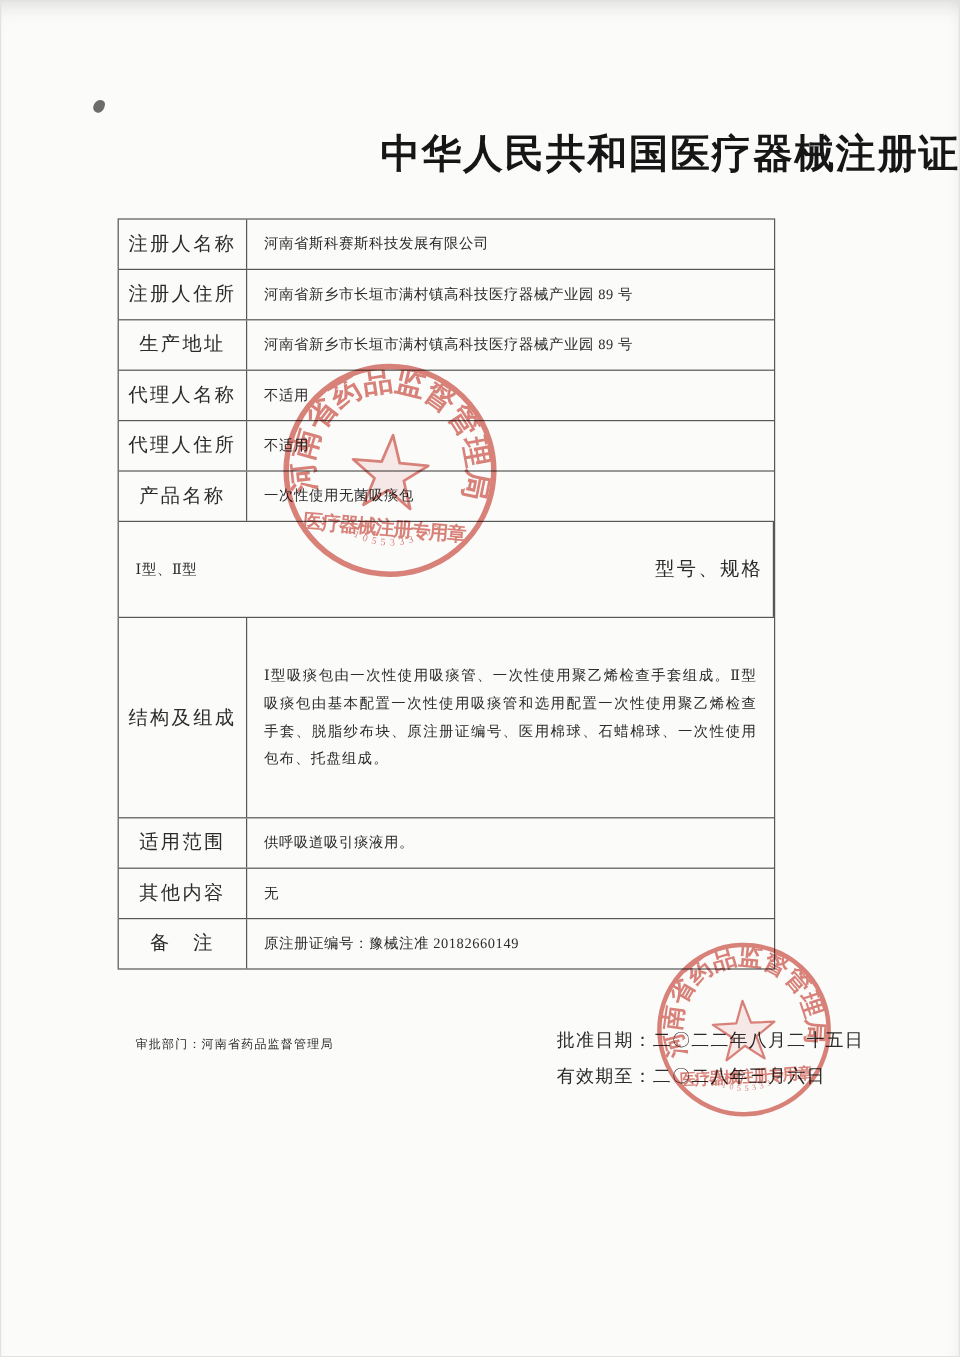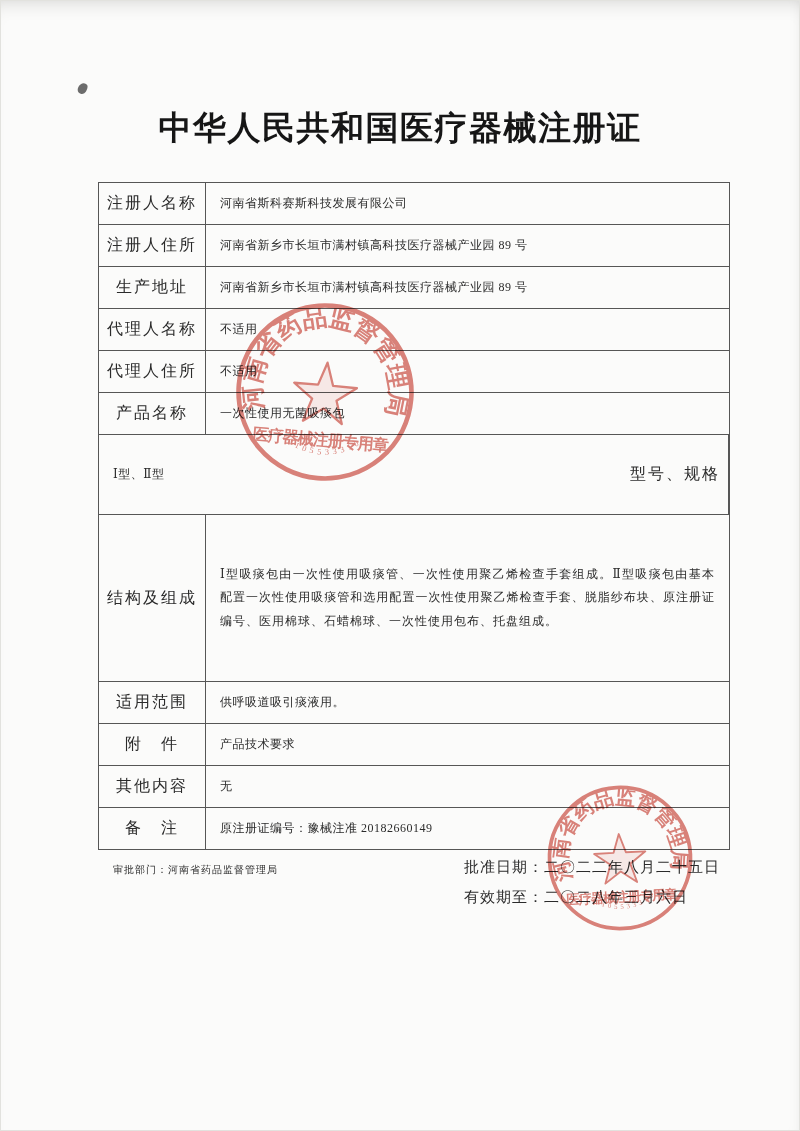--- a/index.html
+++ b/index.html
@@ -14,27 +14,27 @@
     position:relative;width:800px;height:1131px;margin:0 auto;
     background:var(--background);
     color:var(--text);
     font-family:"Liberation Serif","DejaVu Serif",serif;
     overflow:hidden;
     box-shadow:inset 0 0 0 1px #e2e2de, inset 0 16px 22px -18px rgba(0,0,0,.22), inset -10px 0 18px -16px rgba(0,0,0,.12);
   }
   .smudge{position:absolute;left:78px;top:83px;width:9px;height:11px;background:#3c3c3c;border-radius:62% 38% 55% 45%;opacity:.75;transform:rotate(18deg);}
   .title{
     position:absolute;top:84px;left:0;width:100%;
-    text-align:center;font-family:"Liberation Sans","DejaVu Sans",sans-serif;
+    text-align:right;font-family:"Liberation Sans","DejaVu Sans",sans-serif;
     font-size:33px;font-weight:800;letter-spacing:1.5px;color:#161616;
   }
   .regline{position:absolute;top:143px;left:113px;font-size:17.5px;letter-spacing:.5px;}
   .regline .lab{margin-right:4px;}
   .ctable{
-    position:absolute;left:98px;top:182px;width:632px;box-sizing:border-box;
+    position:absolute;left:98px;top:182px;width:548px;box-sizing:border-box;
     border:1.5px solid var(--table-border);
   }
   .trow{display:flex;border-bottom:1px solid var(--table-border);}
   .trow:last-child{border-bottom:none;}
   .h42{min-height:41px;}
   .h80{min-height:79px;}
   .h168{min-height:166px;}
   .cell{box-sizing:border-box;display:flex;align-items:center;}
   .cell.label{
     width:107px;flex:0 0 107px;border-right:1px solid var(--table-border);
@@ -98,24 +98,20 @@
     </div>
     <div class="trow h168">
       <div class="cell label">结构及组成</div>
       <div class="cell value para">Ⅰ型吸痰包由一次性使用吸痰管、一次性使用聚乙烯检查手套组成。Ⅱ型吸痰包由基本配置一次性使用吸痰管和选用配置一次性使用聚乙烯检查手套、脱脂纱布块、原注册证编号、医用棉球、石蜡棉球、一次性使用包布、托盘组成。</div>
     </div>
     <div class="trow h42">
       <div class="cell label">适用范围</div>
       <div class="cell value">供呼吸道吸引痰液用。</div>
     </div>
     <div class="trow h42">
-      <div class="cell label">附　件</div>
-      <div class="cell value">产品技术要求</div>
-    </div>
-    <div class="trow h42">
       <div class="cell label">其他内容</div>
       <div class="cell value">无</div>
     </div>
     <div class="trow h42">
       <div class="cell label">备　注</div>
       <div class="cell value">原注册证编号：豫械注准 20182660149</div>
     </div>
   </div>
 
   <div class="footer-left">

